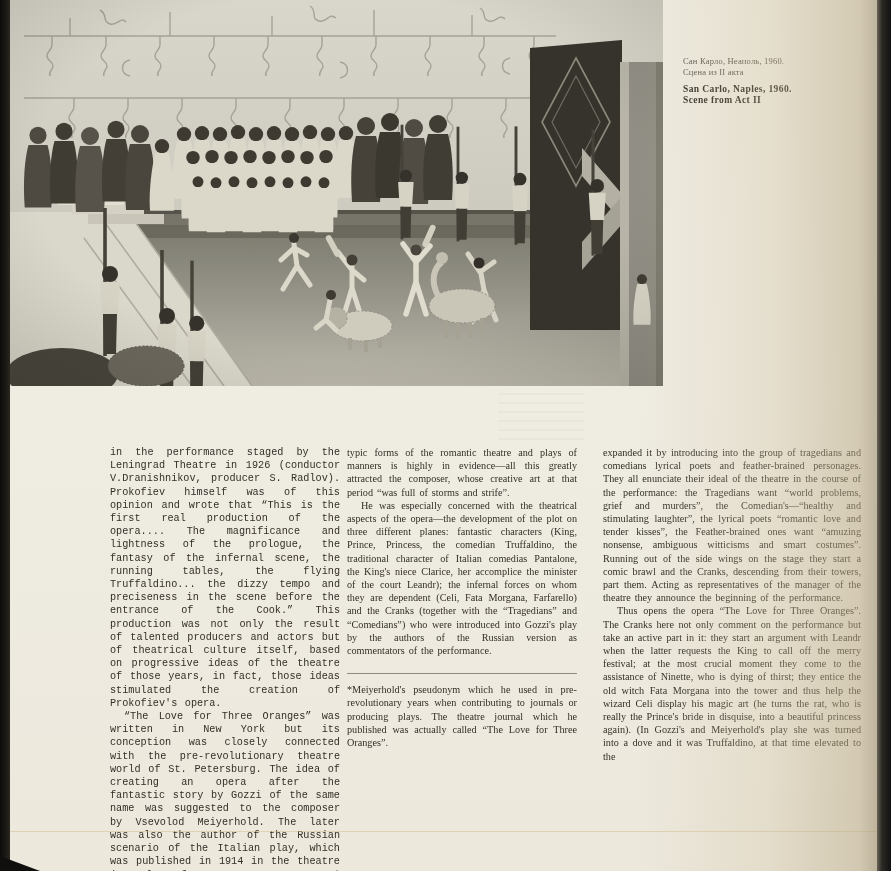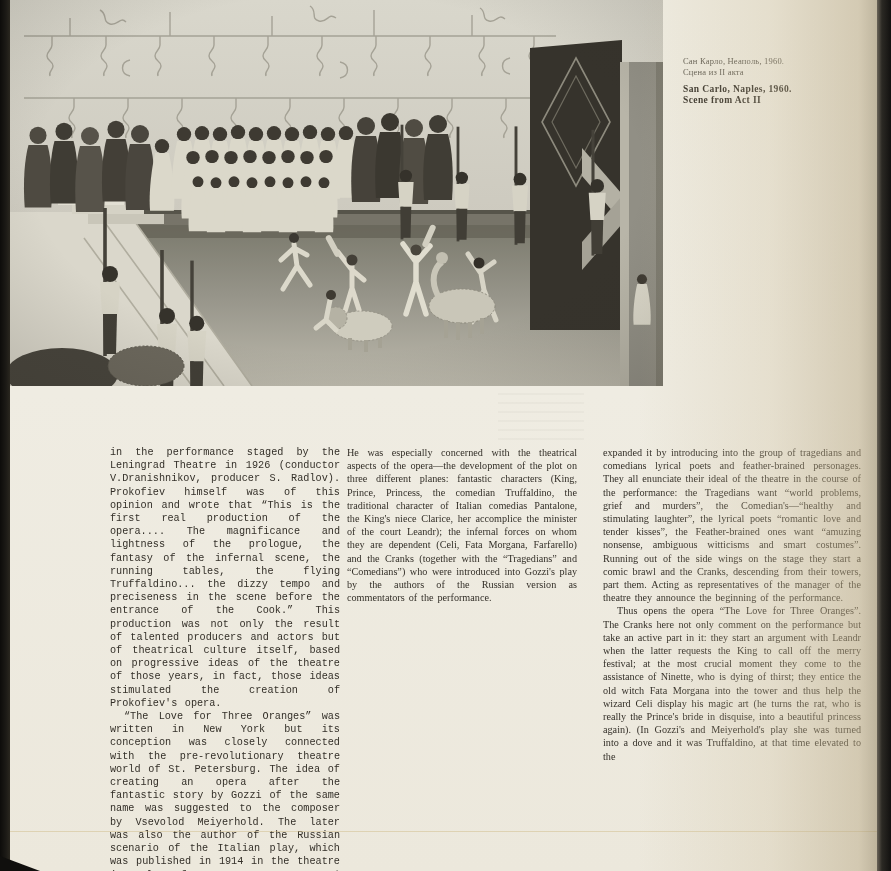--- a/index.html
+++ b/index.html
@@ -244,21 +244,25 @@
         <div>Scene from Act II</div>
       </div>
     </div>
 
     <div class="col col1">
       <p>in the performance staged by the Leningrad Theatre in 1926 (conductor V.Dranishnikov, producer S. Radlov). Prokofiev himself was of this opinion and wrote that “This is the first real production of the opera.... The magnificance and lightness of the prologue, the fantasy of the infernal scene, the running tables, the flying Truffaldino... the dizzy tempo and preciseness in the scene before the entrance of the Cook.” This production was not only the result of talented producers and actors but of theatrical culture itself, based on progressive ideas of the theatre of those years, in fact, those ideas stimulated the creation of Prokofiev's opera.</p>
       <p>“The Love for Three Oranges” was written in New York but its conception was closely connected with the pre-revolutionary theatre world of St. Petersburg. The idea of creating an opera after the fantastic story by Gozzi of the same name was suggested to the composer by Vsevolod Meiyerhold. The later was also the author of the Russian scenario of the Italian play, which was published in 1914 in the theatre journal of Doctor Dapertutto.* Prokofiev based the libretto of his opera on this play. The novelty of the problems connected with the incarnation on the opera stage of the gay characters of the Italian comedy of masks, the parody-like quality of the plot in which ridicule of stereo-</p>
     </div>
 
     <div class="col col2">
+      <p>typic forms of the romantic theatre and plays of manners is highly in evidence—all this greatly attracted the composer, whose creative art at that period “was full of storms and strife”.</p>
       <p>He was especially concerned with the theatrical aspects of the opera—the development of the plot on three different planes: fantastic characters (King, Prince, Princess, the comedian Truffaldino, the traditional character of Italian comedias Pantalone, the King's niece Clarice, her accomplice the minister of the court Leandr); the infernal forces on whom they are dependent (Celi, Fata Morgana, Farfarello) and the Cranks (together with the “Tragedians” and “Comedians”) who were introduced into Gozzi's play by the authors of the Russian version as commentators of the performance.</p>
+      <div class="footnote-block">
+        <p>*Meiyerhold's pseudonym which he used in pre-revolutionary years when contributing to journals or producing plays. The theatre journal which he published was actually called “The Love for Three Oranges”.</p>
+      </div>
     </div>
 
     <div class="col col3">
       <p>expanded it by introducing into the group of tragedians and comedians lyrical poets and feather-brained personages. They all enunciate their ideal of the theatre in the course of the performance: the Tragedians want “world problems, grief and murders”, the Comedian's—“healthy and stimulating laughter”, the lyrical poets “romantic love and tender kisses”, the Feather-brained ones want “amuzing nonsense, ambiguous witticisms and smart costumes”. Running out of the side wings on the stage they start a comic brawl and the Cranks, descending from their towers, part them. Acting as representatives of the manager of the theatre they announce the beginning of the performance.</p>
       <p>Thus opens the opera “The Love for Three Oranges”. The Cranks here not only comment on the performance but take an active part in it: they start an argument with Leandr when the latter requests the King to call off the merry festival; at the most crucial moment they come to the assistance of Ninette, who is dying of thirst; they entice the old witch Fata Morgana into the tower and thus help the wizard Celi display his magic art (he turns the rat, who is really the Prince's bride in disquise, into a beautiful princess again). (In Gozzi's and Meiyerhold's play she was turned into a dove and it was Truffaldino, at that time elevated to the</p>
     </div>
 
     <div class="smudge"></div>
     <div class="crease"></div>
     <div class="shade"></div>

